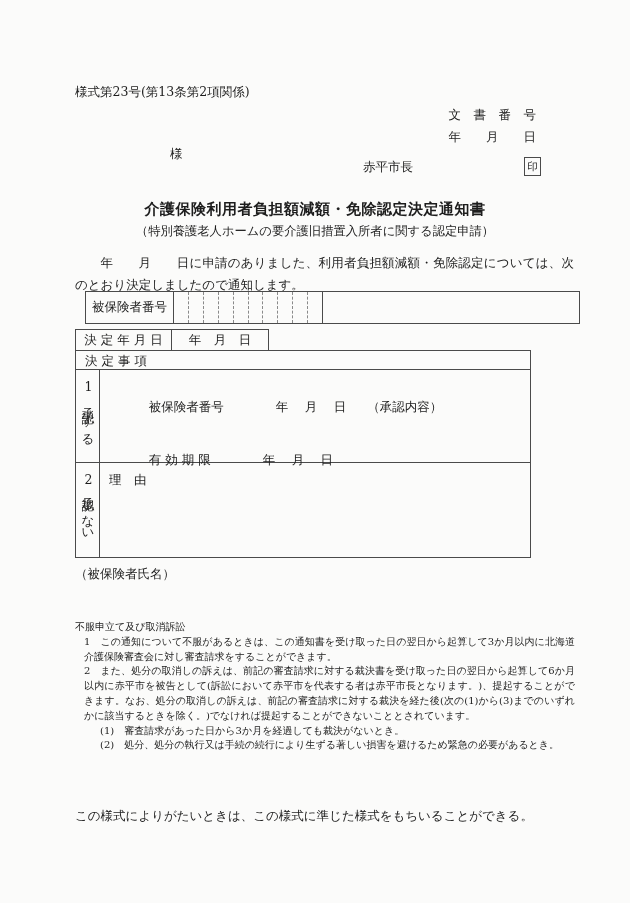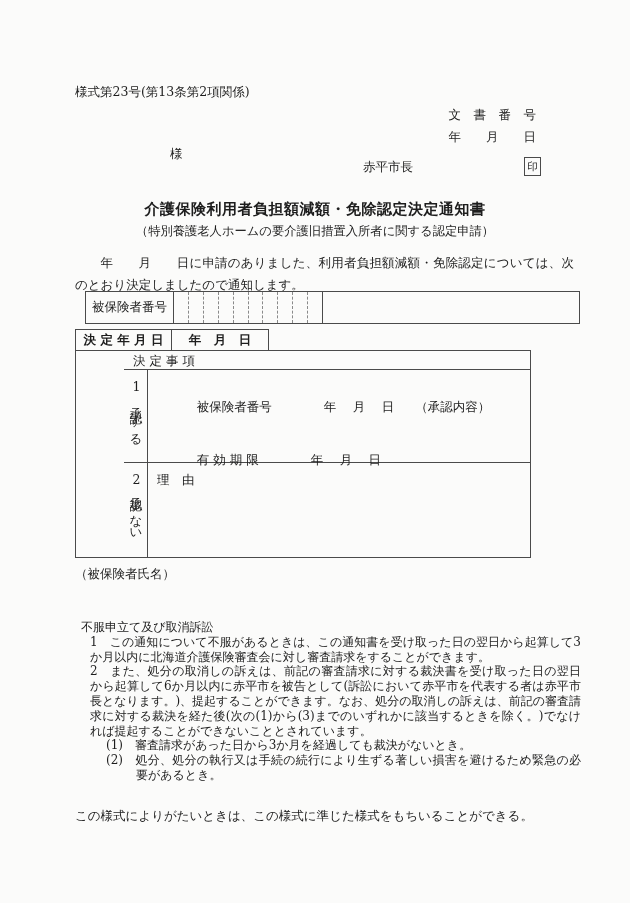--- a/index.html
+++ b/index.html
@@ -48,29 +48,29 @@
   .digit-cell + .digit-cell{border-left:1px dashed var(--dash);}
   .c-namelbl{width:102px;border-right:1px solid var(--bd);}
   .c-nameval{flex:1;}
 
   
   .t-decdate{
     left:75px;top:329px;width:194px;height:21px;
     border:1px solid var(--bd);border-bottom:none;box-sizing:border-box;
     display:flex;align-items:stretch;
   }
-  .t-decdate .cell{display:flex;align-items:center;justify-content:center;box-sizing:border-box;font-weight:bold;}
+  .t-decdate .cell{display:flex;align-items:center;justify-content:center;box-sizing:border-box;}
   .dd-lbl{width:96px;border-right:1px solid var(--bd);}
   .dd-val{flex:1;}
 
   
   .t-decision{
     left:75px;top:350px;width:456px;height:208px;
     border:1px solid var(--bd);box-sizing:border-box;
-    display:flex;flex-direction:column;padding-left:48px;
+    display:flex;flex-direction:column;
   }
   .dec-header{
     height:19px;line-height:19px;border-bottom:1px solid var(--bd);
     padding-left:9px;box-sizing:border-box;flex:0 0 auto;
   }
   .dec-row{display:flex;box-sizing:border-box;flex:0 0 auto;}
   .row-approve{height:93px;border-bottom:1px solid var(--bd);}
   .row-reject{flex:1 1 auto;}
   .side-cell{
     width:24px;border-right:1px solid var(--bd);box-sizing:border-box;
@@ -80,21 +80,21 @@
   .vtext.tight{letter-spacing:1px;}
   .dec-content{flex:1;position:relative;}
   .line-apply{position:absolute;left:9px;top:14px;white-space:pre;}
   .line-expiry{position:absolute;left:9px;top:67px;white-space:pre;text-align:right;}
   .gap-l{display:inline-block;width:52px;}
   .gap-m{display:inline-block;width:21px;}
   .reason{position:absolute;left:9px;top:9px;}
 
   .contact{left:75px;top:566px;}
 
-  .appeal{left:75px;top:620px;width:500px;line-height:14.8px;font-size:12px;text-align:justify;margin-left:6px;}
+  .appeal{left:75px;top:620px;width:500px;line-height:14.8px;font-size:10px;text-align:justify;}
   .appeal-item{margin-left:9px;}
   .appeal-sub{margin-left:25px;padding-left:30px;text-indent:-30px;}
   .closing{left:75px;top:808px;width:500px;}
 </style>
 </head>
 <body>
 
 <div class="page">
 
   <div class="abs form-no">様式第23号(第13条第2項関係)</div>

